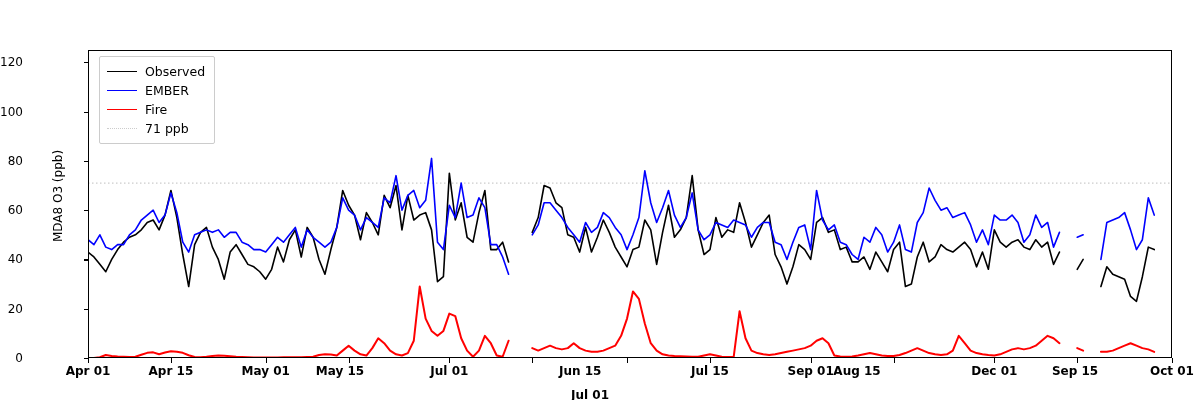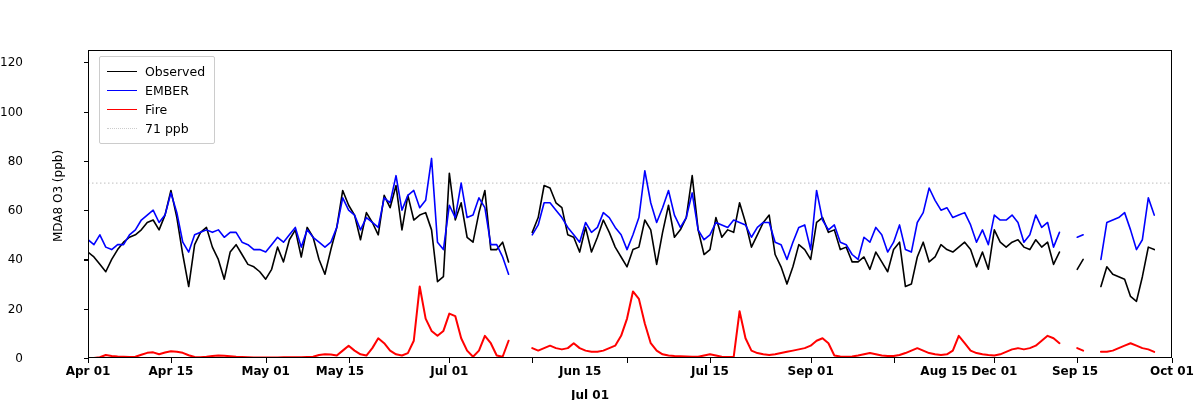--- a/index.html
+++ b/index.html
@@ -72,21 +72,21 @@
       <div class="xtick" style="left: 449.333px;">Jul 01</div>
       <div class="xtickmark" style="position: absolute; left: 449.333px; top: 358px;"></div>
       <div class="xtick" style="left: 532.262px; margin-left: 48px;">Jun 15</div>
       <div class="xtickmark" style="position: absolute; left: 532.262px; top: 358px;"></div>
       <div class="xtick" style="left: 590px; margin-top: 24px;">Jul 01</div>
       <div class="xtickmark" style="position: absolute; left: 627.038px; top: 358px;"></div>
       <div class="xtick" style="left: 709.967px;">Jul 15</div>
       <div class="xtickmark" style="position: absolute; left: 709.967px; top: 358px;"></div>
       <div class="xtick" style="left: 810.667px;">Sep 01</div>
       <div class="xtickmark" style="position: absolute; left: 810.667px; top: 358px;"></div>
-      <div class="xtick" style="left: 944px;">Aug 15</div>
+      <div class="xtick" style="left: 857px;">Aug 15</div>
       <div class="xtickmark" style="position: absolute; left: 893.596px; top: 358px;"></div>
       <div class="xtick" style="left: 994.295px;">Dec 01</div>
       <div class="xtickmark" style="position: absolute; left: 994.295px; top: 358px;"></div>
       <div class="xtick" style="left: 1075px;">Sep 15</div>
       <div class="xtickmark" style="position: absolute; left: 1077.22px; top: 358px;"></div>
       <div class="xtick" style="left: 1172px;">Oct 01</div>
       <div class="xtickmark" style="position: absolute; left: 1172px; top: 358px;"></div>
     </div>
 
   <div id="plotwrap">

